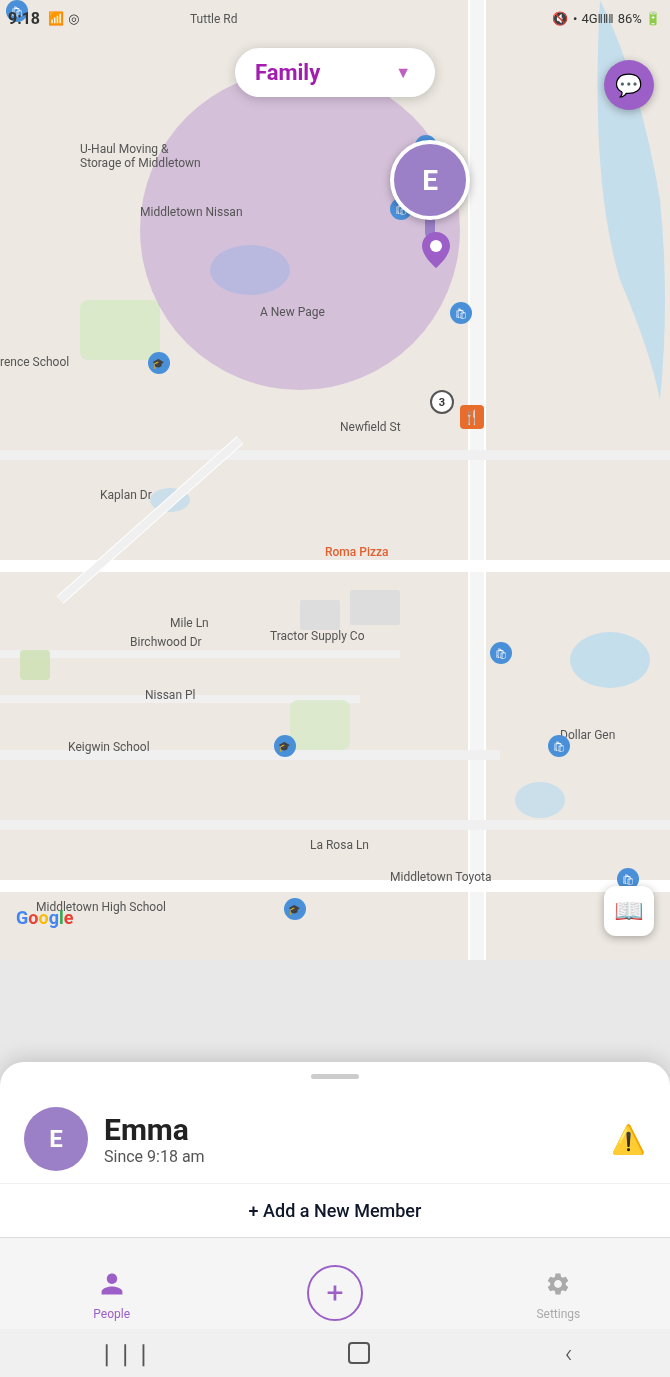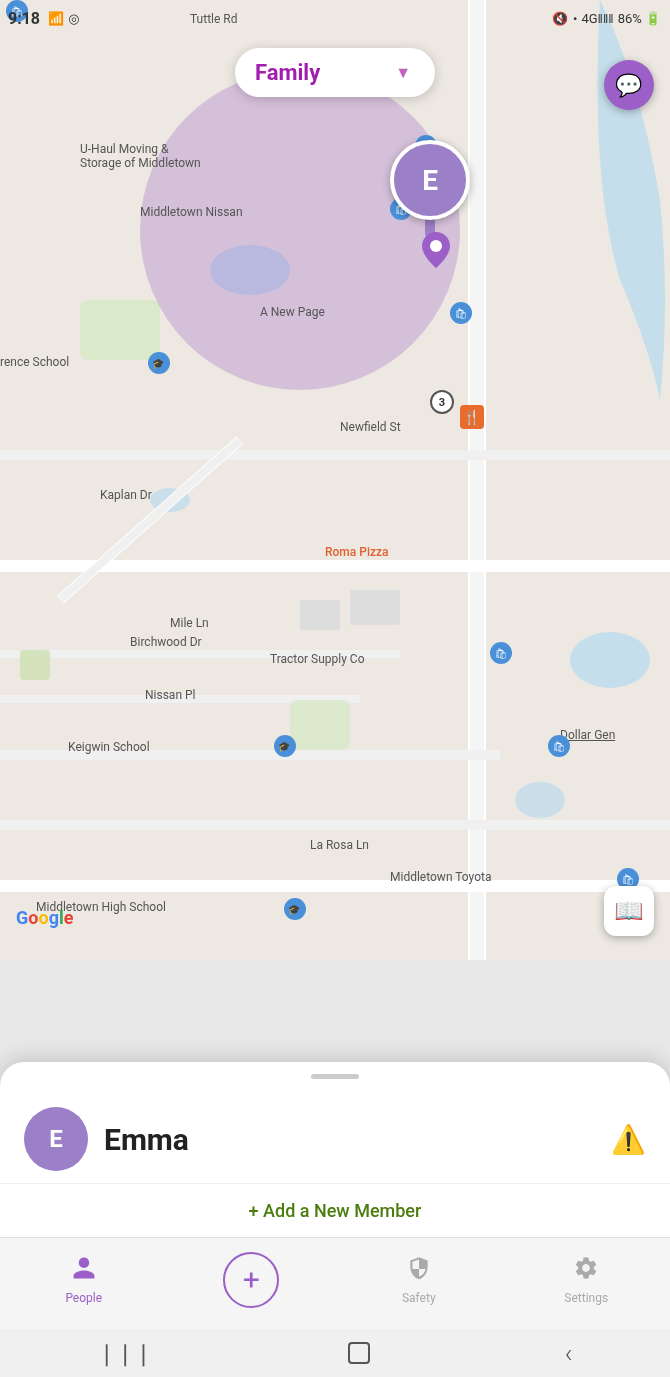--- a/index.html
+++ b/index.html
@@ -320,33 +320,33 @@
     }
 
     .add-member-row {
       display: flex;
       align-items: center;
       justify-content: center;
       padding: 16px;
     }
     .add-member-text {
       font-size: 18px;
-      color: #4d7c0f;
+      color: #0f172a;
       font-weight: 500;
     }
 
     
     .bottom-nav {
       position: absolute;
       bottom: 0; left: 0; right: 0;
       height: 92px;
       background: #f5f5f5;
       border-top: 1px solid #ddd;
       display: flex;
-      align-items: center;
+      align-items: flex-end;
       justify-content: space-around;
       z-index: 70;
       padding-bottom: 8px;
     }
 
     .nav-item {
       display: flex;
       flex-direction: column;
       align-items: center;
       gap: 4px;
@@ -463,22 +463,22 @@
 
   <div class="map-label" style="top:142px;left:80px;">U-Haul Moving &amp;<br>Storage of Middletown</div>
   <div class="map-label" style="top:205px;left:140px;">Middletown Nissan</div>
   <div class="map-label" style="top:305px;left:260px;">A New Page</div>
   <div class="map-label" style="top:355px;left:0px;">rence School</div>
   <div class="map-label" style="top:488px;left:100px;">Kaplan Dr</div>
   <div class="map-label" style="top:580px;left:170px;margin-top:36px;">Mile Ln</div>
   <div class="map-label" style="top:635px;left:130px;">Birchwood Dr</div>
   <div class="map-label" style="top:688px;left:145px;">Nissan Pl</div>
   <div class="map-label" style="top:740px;left:68px;">Keigwin School</div>
-  <div class="map-label" style="top:652px;left:270px;">Tractor Supply Co</div>
-  <div class="map-label" style="top:728px;left:560px;text-decoration:underline;">Dollar Gen</div>
+  <div class="map-label" style="top:629px;left:270px;">Tractor Supply Co</div>
+  <div class="map-label" style="top:728px;left:560px;">Dollar Gen</div>
   <div class="map-label" style="top:838px;left:310px;text-align:right;">La Rosa Ln</div>
   <div class="map-label" style="top:870px;left:390px;">Middletown Toyota</div>
   <div class="map-label" style="top:900px;left:36px;">Middletown High School</div>
   <div class="map-label" style="top:12px;left:190px;">Tuttle Rd</div>
   <div class="map-label" style="top:420px;left:340px;">Newfield St</div>
 
   <div class="map-label" style="top:545px;left:325px;color:#e06030;font-weight:500;">Roma Pizza</div>
 
   <div class="road-badge">
     <span>3</span>
@@ -517,20 +517,21 @@
 
 <div class="bottom-sheet" style="bottom: 140px;">
   <div class="bottom-sheet-handle"></div>
 
   <div class="member-row">
     <div class="member-avatar">
       <span>E</span>
     </div>
     <div class="member-info">
       <div class="member-name">Emma</div>
+      <div class="member-time">Since 9:18 am</div>
     </div>
     <div class="warning-icon">⚠️</div>
   </div>
 
   <div class="add-member-row">
     <span class="add-member-text">+ Add a New Member</span>
   </div>
 </div>
 
 <div class="bottom-nav" style="bottom: 48px;">
@@ -544,28 +545,20 @@
     <span class="nav-label active">People</span>
   </div>
 
 
   <div class="nav-item">
     <div class="nav-add-button">
       <span style="color:#9b5fc7;font-size:30px;line-height:1;">+</span>
     </div>
   </div>
 
-  <div class="nav-item">
-    <span class="nav-icon">
-      <svg width="26" height="26" viewBox="0 0 24 24" fill="#aaa">
-        <path d="M12 2L4 5v6c0 5.25 3.4 10.15 8 11.35C16.6 21.15 20 16.25 20 11V5l-8-3zm0 10.99h6c-.46 3.06-2.6 5.8-6 6.93V13H6V6.3l6-2.26v8.95z"></path>
-      </svg>
-    </span>
-    <span class="nav-label">Safety</span>
-  </div>
 
   <div class="nav-item">
     <span class="nav-icon">
       <svg width="26" height="26" viewBox="0 0 24 24" fill="#aaa">
         <path d="M19.14 12.94c.04-.3.06-.61.06-.94s-.02-.64-.07-.94l2.03-1.58a.49.49 0 00.12-.61l-1.92-3.32a.49.49 0 00-.6-.22l-2.39.96a7.01 7.01 0 00-1.62-.94l-.36-2.54a.484.484 0 00-.48-.41h-3.84c-.24 0-.43.17-.47.41l-.36 2.54c-.59.24-1.13.57-1.62.94l-2.39-.96a.48.48 0 00-.6.22L2.74 8.87a.47.47 0 00.12.61l2.03 1.58c-.05.3-.09.63-.09.94s.02.64.07.94l-2.03 1.58a.49.49 0 00-.12.61l1.92 3.32c.12.22.37.29.6.22l2.39-.96c.5.37 1.04.7 1.62.94l.36 2.54c.05.24.24.41.48.41h3.84c.24 0 .44-.17.47-.41l.36-2.54c.59-.24 1.13-.57 1.62-.94l2.39.96c.23.09.48 0 .6-.22l1.92-3.32a.47.47 0 00-.12-.61l-2.01-1.58zM12 15.6c-1.98 0-3.6-1.62-3.6-3.6s1.62-3.6 3.6-3.6 3.6 1.62 3.6 3.6-1.62 3.6-3.6 3.6z"></path>
       </svg>
     </span>
     <span class="nav-label">Settings</span>
   </div>
 </div>

